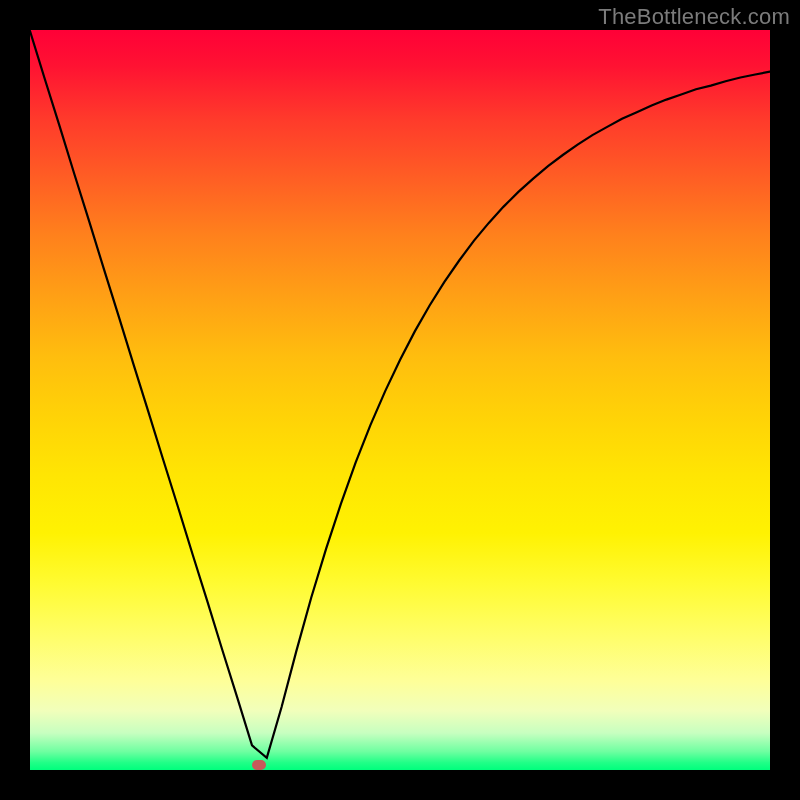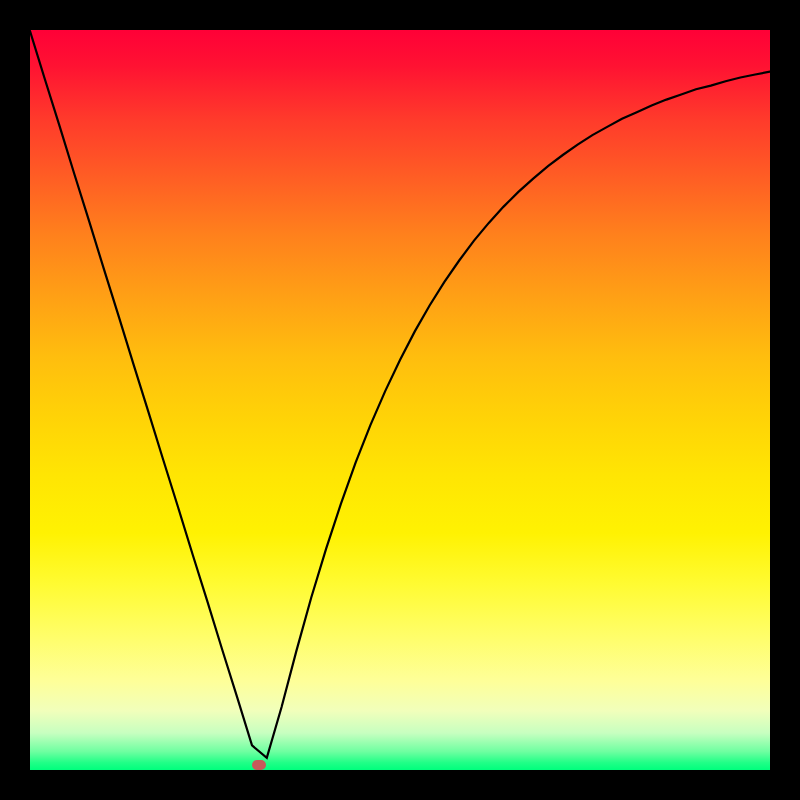--- a/index.html
+++ b/index.html
@@ -50,13 +50,14 @@
 </style>
 </head>
 <body>
 <div class="wrap">
   <div class="plot">
     <svg class="curve" viewBox="0 0 740 740" preserveAspectRatio="none">
       <path id="curve-path" fill="none" stroke="#000" stroke-width="2.2" stroke-linecap="round" d="M0.0 1.0 L14.8 49.0 L29.6 96.2 L44.4 144.2 L59.2 191.4 L74.0 239.4 L88.8 286.6 L103.6 334.6 L118.4 381.8 L133.2 429.8 L148.0 477.0 L162.8 525.0 L177.6 572.2 L192.4 620.2 L207.2 667.4 L222.0 715.4 L236.8 727.9 L251.6 677.0 L266.4 620.9 L281.2 567.8 L296.0 519.1 L310.8 474.1 L325.6 432.7 L340.4 395.1 L355.2 361.1 L370.0 330.1 L384.8 301.4 L399.6 275.5 L414.4 251.9 L429.2 230.5 L444.0 210.6 L458.8 192.9 L473.6 176.6 L488.4 161.9 L503.2 148.6 L518.0 136.1 L532.8 125.0 L547.6 114.7 L562.4 105.1 L577.2 96.9 L592.0 88.8 L606.8 82.2 L621.6 75.5 L636.4 69.6 L651.2 64.5 L666.0 59.3 L680.8 55.6 L695.6 51.2 L710.4 47.5 L725.2 44.5 L740.0 41.6"></path>
     </svg>
     <div class="marker" id="min-marker" style="left: 229.4px; top: 735px;"></div>
   </div>
+  <div class="watermark">TheBottleneck.com</div>
 </div>
 
 </body></html>

